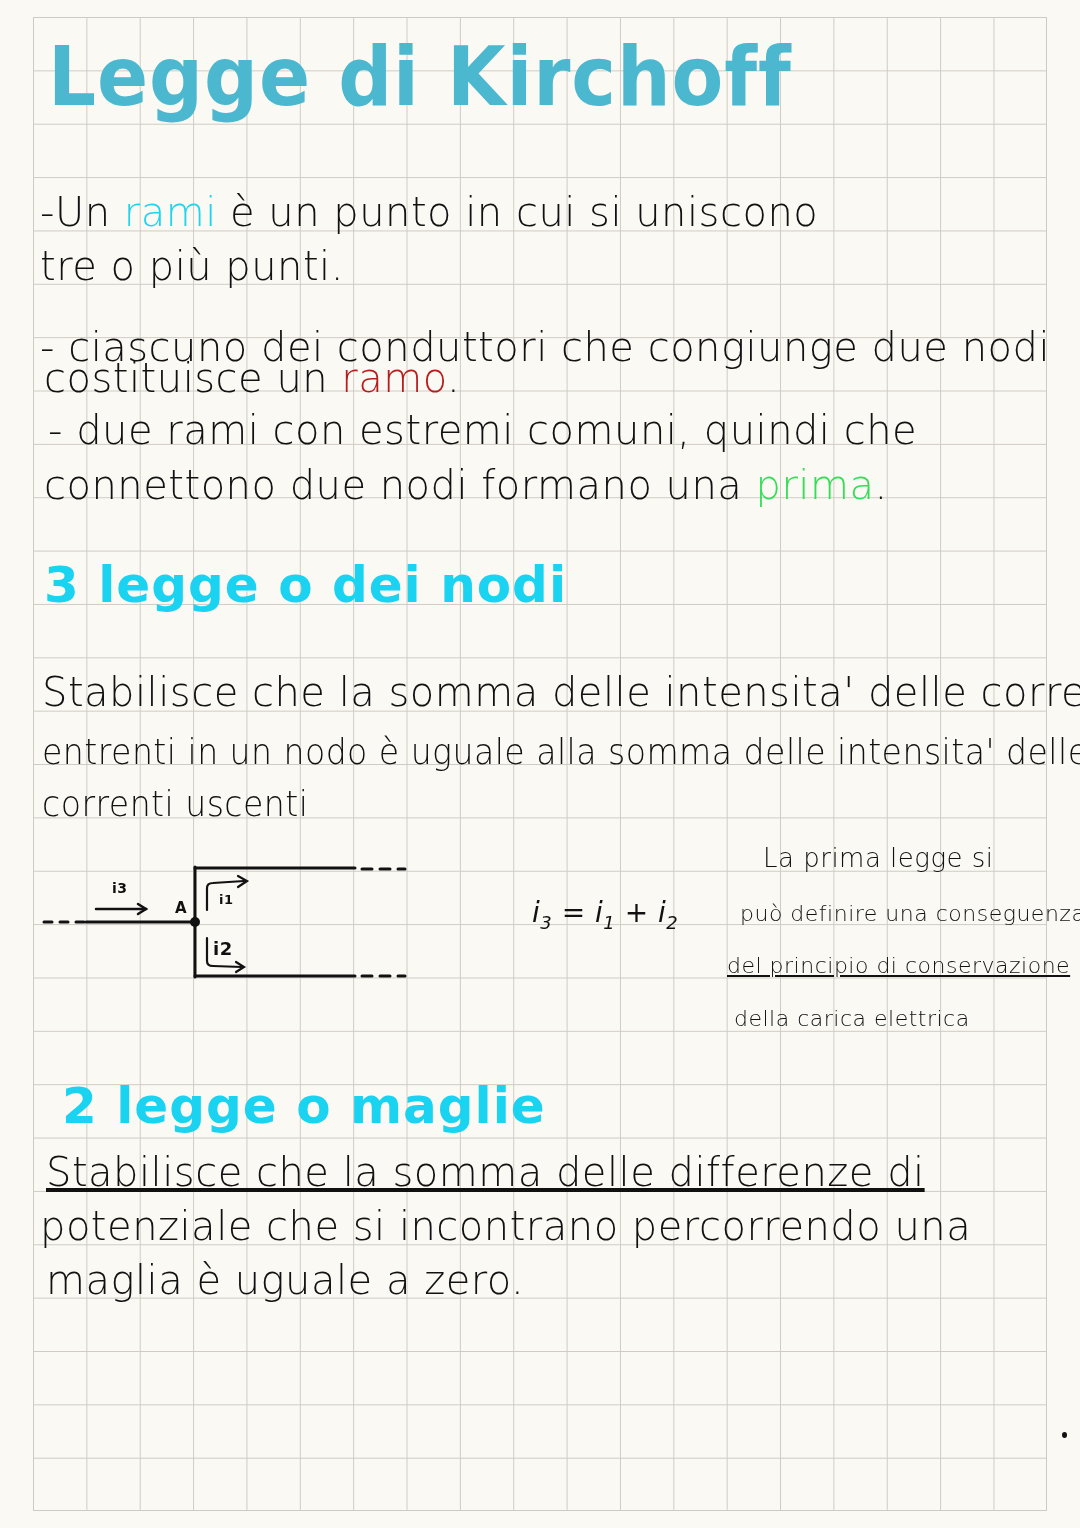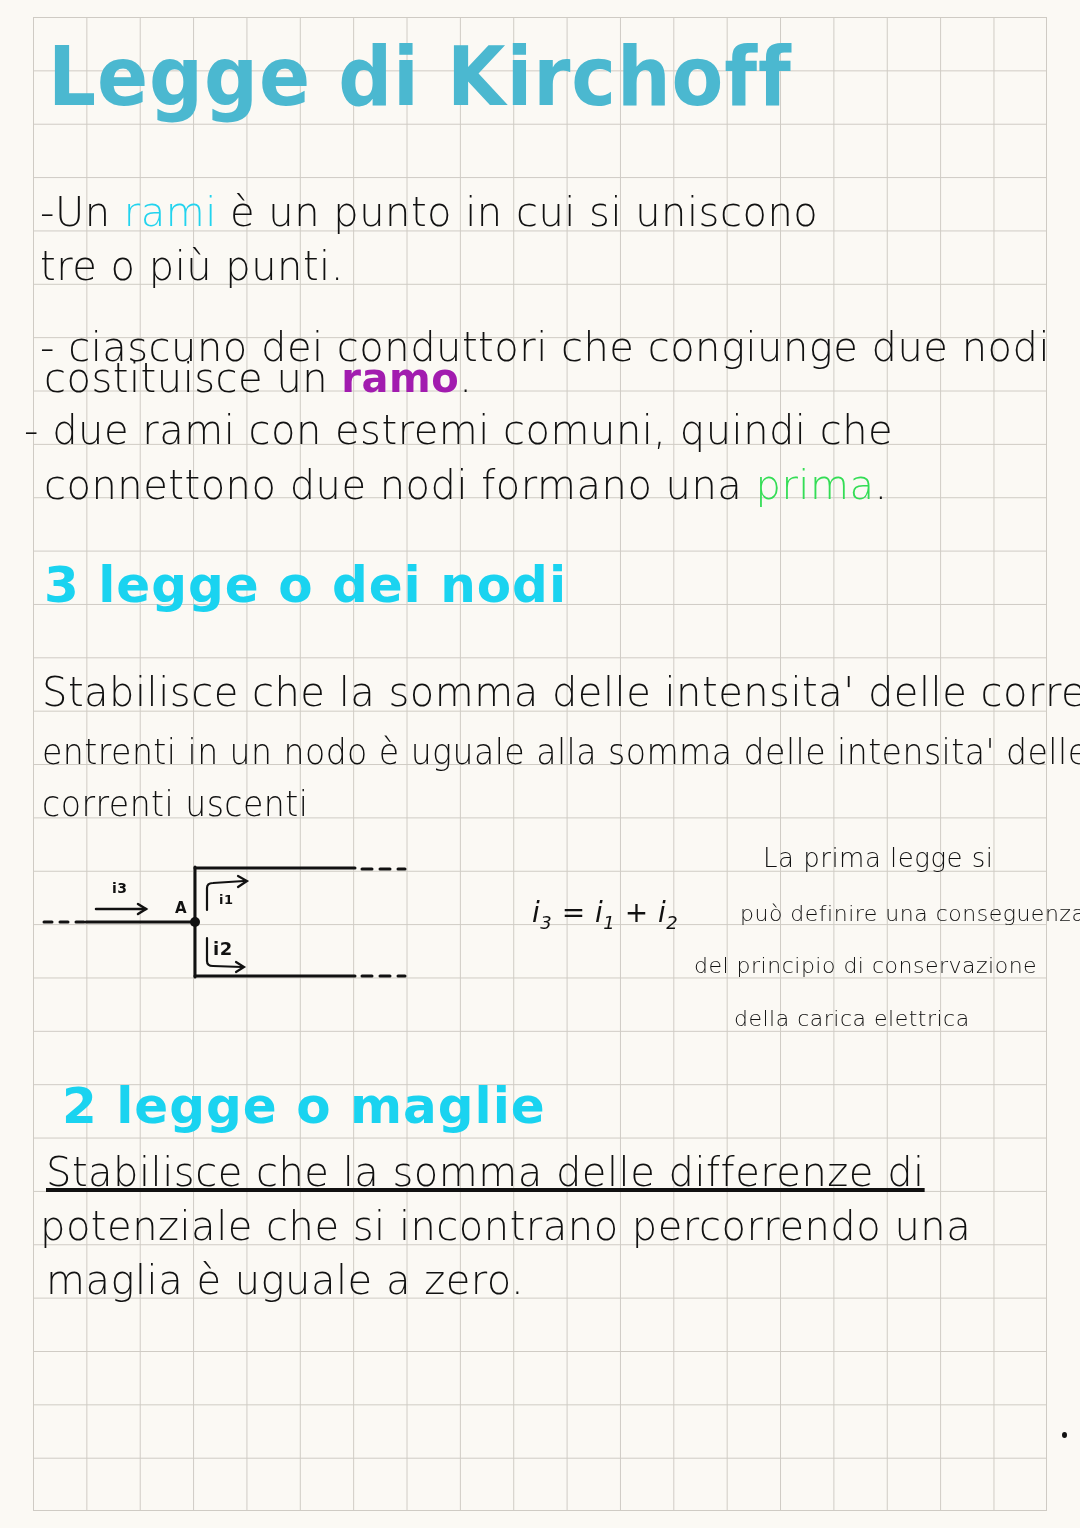--- a/index.html
+++ b/index.html
@@ -66,24 +66,24 @@
 
 <div class="txt title" style="left:48px; top:36px; color:#4BB8D0;">Legge di Kirchoff</div>
 
 <div class="txt body-lg" style="left:40px; top:192px;">
   <span>-Un </span><span style="color:#22D3EE;">rami</span><span> è un punto in cui si uniscono</span>
 </div>
 <div class="txt body-lg" style="left:40px; top:246px;">tre o più punti.</div>
 
 <div class="txt body-lg" style="left:40px; top:303px;margin-top:24px;">- ciascuno dei conduttori che congiunge due nodi</div>
 <div class="txt body-lg" style="left:44px; top:358px;">
-  <span>costituisce un </span><span style="color:#a21caf;font-weight:bold;">ramo</span><span>.</span>
+  <span>costituisce un </span><span style="color:#b91c1c;">ramo</span><span>.</span>
 </div>
 
-<div class="txt body-lg" style="left:24px; top:410px;">- due rami con estremi comuni, quindi che</div>
+<div class="txt body-lg" style="left:48px; top:410px;">- due rami con estremi comuni, quindi che</div>
 <div class="txt body-lg" style="left:44px; top:465px;">
   <span>connettono due nodi formano una </span><span style="color:#33DD55;">prima</span><span>.</span>
 </div>
 
 <div class="txt heading" style="left:44px; top:560px; color:#1AD3F0;">3 legge o dei nodi</div>
 
 <div class="txt body-lg" style="left:42px; top:672px;">Stabilisce che la somma delle intensita' delle correnti</div>
 <div class="txt body-md" style="left:42px; top:734px;">entrenti in un nodo è uguale alla somma delle intensita' delle</div>
 <div class="txt body-md" style="left:42px; top:786px;">correnti uscenti</div>
 
@@ -123,21 +123,21 @@
 <div class="txt" style="left:112px; top:881px; font-size:14px; font-weight:bold;">i3</div>
 <div class="txt" style="left:219px; top:893px; font-size:13px; font-weight:bold;">i1</div>
 <div class="txt" style="left:213px; top:940px; font-size:18px; font-weight:bold;">i2</div>
 
 <div class="txt formula" style="left:532px; top:899px;">
   <span>i</span><sub>3</sub><span> = </span><span>i</span><sub>1</sub><span> + </span><span>i</span><sub>2</sub>
 </div>
 
 <div class="txt body-sm" style="left:763px; top:845px;">La prima legge si</div>
 <div class="txt body-xs" style="left:740px; top:903px;">può definire una conseguenza</div>
-<div class="txt body-xs" style="left:694px; top:955px;">del principio di conservazione</div>
+<div class="txt body-xs" style="left:727px; top:955px;text-decoration:underline;">del principio di conservazione</div>
 <div class="txt body-xs" style="left:734px; top:1008px;">della carica elettrica</div>
 
 <div class="txt heading" style="left:62px; top:1046px; color:#1AD3F0;margin-top:35px;">2 legge o maglie</div>
 
 <div class="txt body-lg" style="left:46px; top:1152px;text-decoration:underline;">Stabilisce che la somma delle differenze di</div>
 <div class="txt body-lg" style="left:40px; top:1206px;">potenziale che si incontrano percorrendo una</div>
 <div class="txt body-lg" style="left:46px; top:1260px;">maglia è uguale a zero.</div>
 
 <div class="dot"></div>
 

